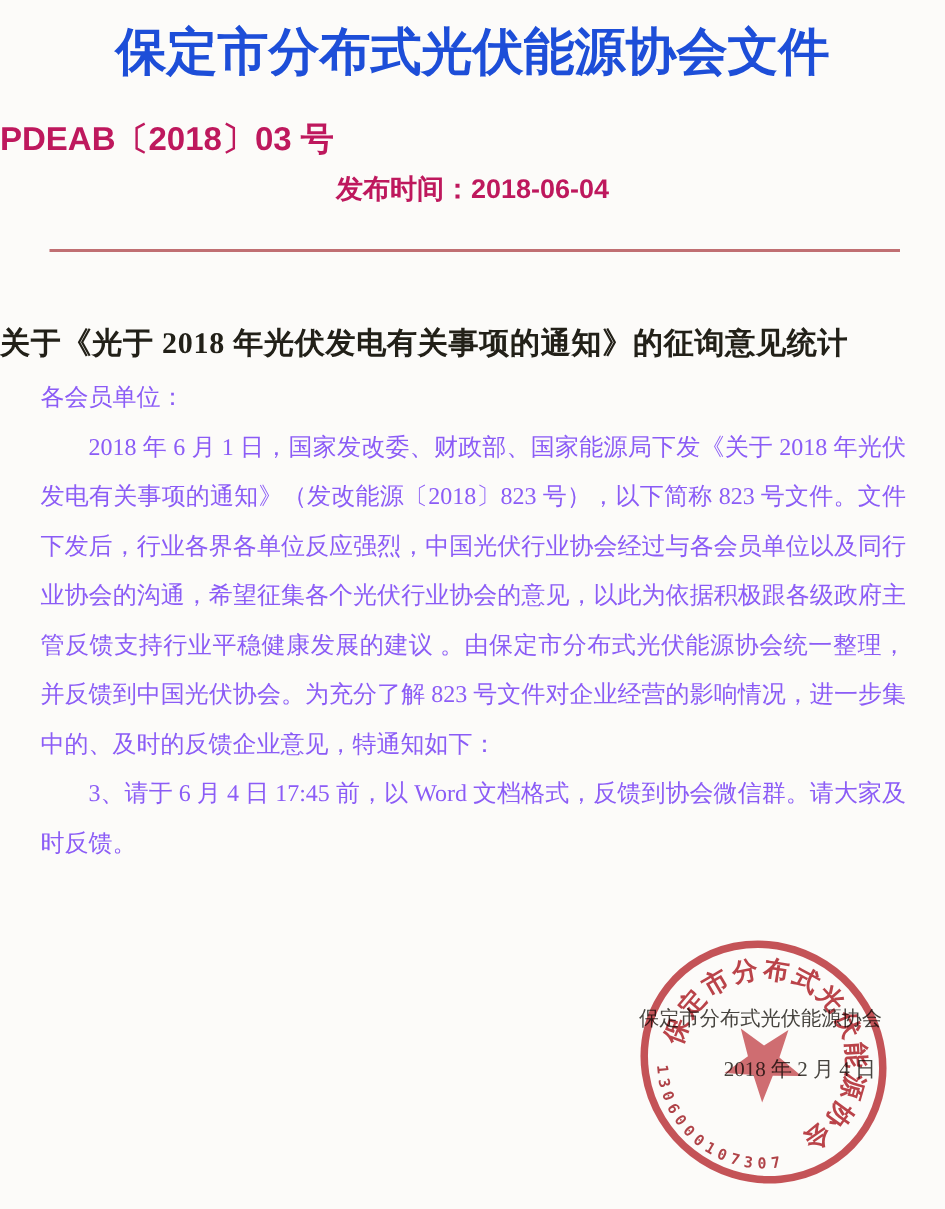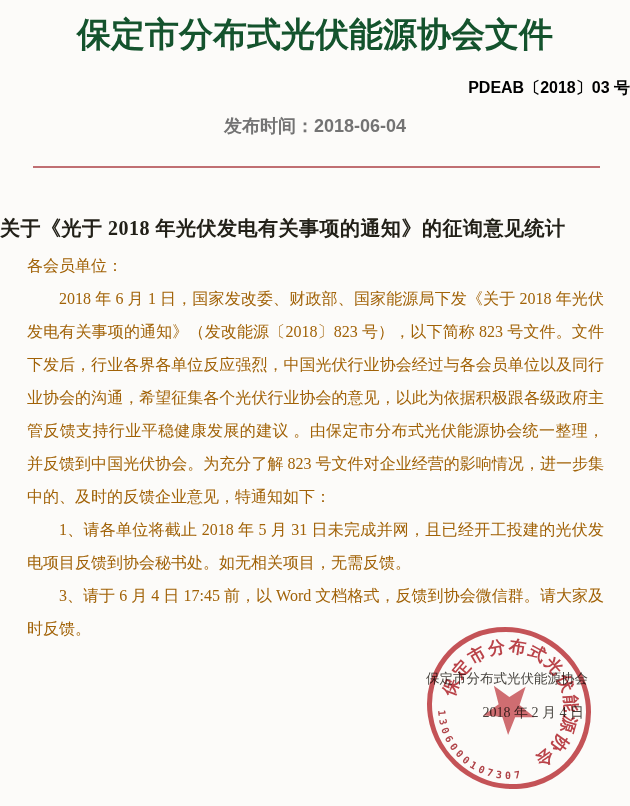--- a/index.html
+++ b/index.html
@@ -9,48 +9,48 @@
     background:#fcfbf9;
     overflow:hidden;
     font-family:"Liberation Serif","DejaVu Serif",serif;
     color:#3b3935;
   }
   .org-title{
     position:absolute;top:12px;left:0;width:100%;
     text-align:center;
     font-family:"Liberation Sans","DejaVu Sans",sans-serif;
     font-size:34px;font-weight:bold;letter-spacing:0px;
-    color:#14532d;
+    color:#1d4ed8;
   }
   .doc-number{
     position:absolute;top:78px;left:0;width:100%;
-    text-align:right;
+    text-align:left;
     font-family:"Liberation Sans","DejaVu Sans",sans-serif;
-    font-size:16px;font-weight:600;color:#000000;
+    font-size:22px;font-weight:600;color:#be185d;
   }
   .pub-date{
     position:absolute;top:114px;left:0;width:100%;
     text-align:center;
     font-family:"Liberation Sans","DejaVu Sans",sans-serif;
-    font-size:18px;font-weight:600;color:#737373;
+    font-size:18px;font-weight:600;color:#be185d;
   }
   .divider{
     position:absolute;top:166px;left:33px;width:567px;height:2px;
     background:#b5565c;opacity:.85;
   }
   .doc-title{
     position:absolute;top:215px;left:0;width:100%;
     font-size:20px;font-weight:bold;color:#222018;
     letter-spacing:0.5px;
   }
   .body-text{
     position:absolute;top:249px;left:27px;width:577px;
     font-size:16px;line-height:33px;
     text-align:justify;
-    color:#a16207;
+    color:#8b5cf6;
   }
   .body-text p{margin:0;}
   .body-text p.para{text-indent:2em;}
   .signature{
     position:absolute;top:670px;right:42px;width:166px;
     color:#47443f;
   }
   .sig-org{font-size:13.5px;white-space:nowrap;text-align:right;}
   .sig-date{margin-top:16px;font-size:14px;text-align:right;padding-right:4px;white-space:nowrap;}
   .seal{
@@ -77,21 +77,20 @@
 
   <div class="pub-date">发布时间：2018-06-04</div>
 
   <div class="divider"></div>
 
   <div class="doc-title">关于《光于 2018 年光伏发电有关事项的通知》的征询意见统计</div>
 
   <div class="body-text">
     <p class="salutation">各会员单位：</p>
     <p class="para">2018 年 6 月 1 日，国家发改委、财政部、国家能源局下发《关于 2018 年光伏发电有关事项的通知》（发改能源〔2018〕823 号），以下简称 823 号文件。文件下发后，行业各界各单位反应强烈，中国光伏行业协会经过与各会员单位以及同行业协会的沟通，希望征集各个光伏行业协会的意见，以此为依据积极跟各级政府主管反馈支持行业平稳健康发展的建议 。由保定市分布式光伏能源协会统一整理，并反馈到中国光伏协会。为充分了解 823 号文件对企业经营的影响情况，进一步集中的、及时的反馈企业意见，特通知如下：</p>
-    <p class="para">1、请各单位将截止 2018 年 5 月 31 日未完成并网，且已经开工投建的光伏发电项目反馈到协会秘书处。如无相关项目，无需反馈。</p>
     <p class="para">3、请于 6 月 4 日 17:45 前，以 Word 文档格式，反馈到协会微信群。请大家及时反馈。</p>
   </div>
 
   <div class="signature">
     <div class="sig-org">保定市分布式光伏能源协会</div>
     <div class="sig-date">2018 年 2 月 4 日</div>
   </div>
 
   <svg class="seal" width="178" height="172" viewBox="0 0 178 172">
     <g transform="rotate(38 89 86)">

